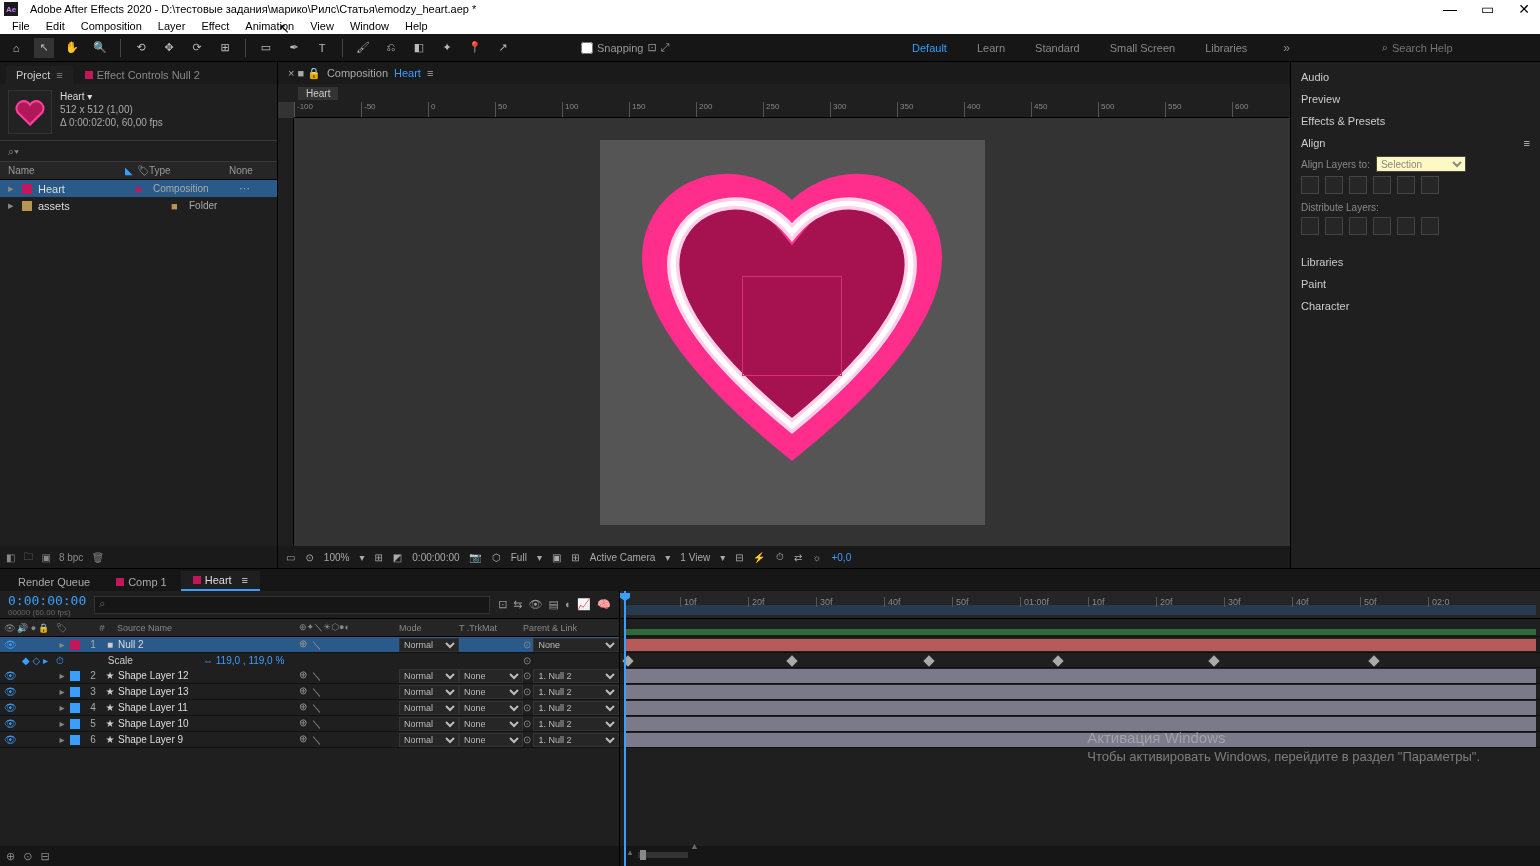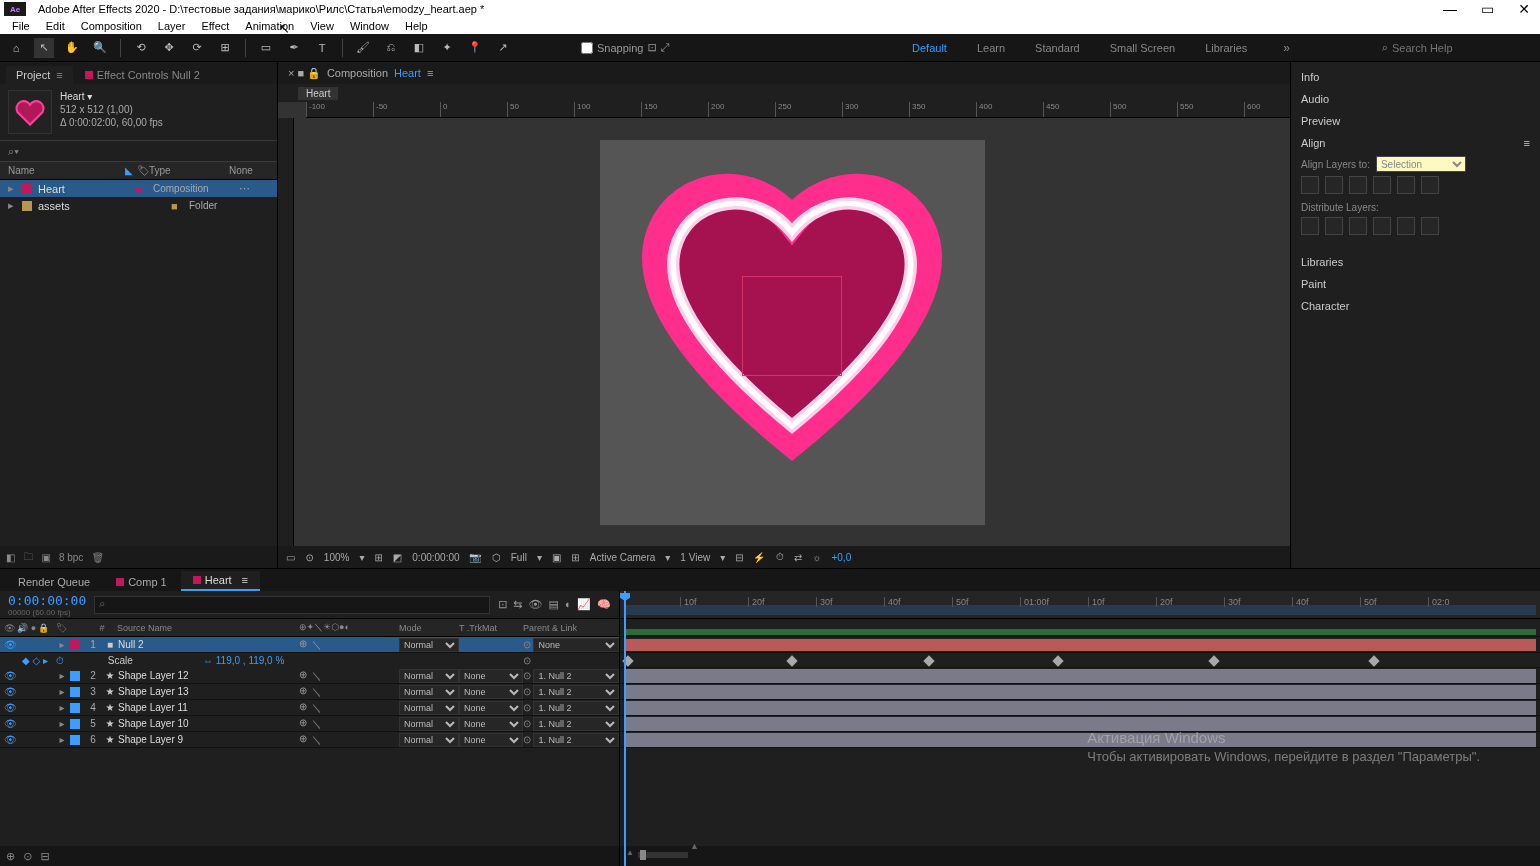--- a/index.html
+++ b/index.html
@@ -1,20 +1,20 @@
 <!DOCTYPE html>
 <html><head>
 <meta charset="utf-8">
 <style>
   * { margin:0; padding:0; box-sizing:border-box; font-family:'Segoe UI',Tahoma,sans-serif; }
   body { background:#1e1e1e; color:#ccc; font-size:11px; overflow:hidden; width:1540px; height:866px; position:relative; }
 
   
   .titlebar { height:18px; background:#fff; color:#000; display:flex; align-items:center; padding:0 4px; }
-  .titlebar .ae-icon { width:22px; height:14px; background:#1a1a1a; color:#c77dff; font-size:8px; display:flex; align-items:center; justify-content:center; margin-right:4px; font-weight:bold; }
+  .titlebar .ae-icon { width:14px; height:14px; background:#1a1a1a; color:#c77dff; font-size:8px; display:flex; align-items:center; justify-content:center; margin-right:4px; font-weight:bold; }
   .title-text { flex:1; font-size:11px;margin-left:8px; }
   .win-btns { display:flex; gap:24px; font-size:14px; padding-right:6px; }
   .win-btn { cursor:pointer; }
 
   
   .menubar { height:16px; background:#fff; color:#000; display:flex; align-items:center; padding:0 4px; gap:0; font-size:11px; }
   .menubar span { padding:0 8px; cursor:pointer; }
   .cursor-overlay { position:absolute; left:279px; top:21px; font-size:13px; pointer-events:none; color:#000; }
 
   
@@ -61,21 +61,21 @@
   .proj-item .type { width:80px; color:#aaa; font-size:10px; }
   .proj-footer { height:22px; background:#1a1a1a; display:flex; align-items:center; padding:0 6px; gap:8px; color:#888; font-size:10px; }
 
   
   .comp-viewer { flex:1; background:#1f1f1f; display:flex; flex-direction:column; }
   .comp-tabs { height:22px; background:#1a1a1a; display:flex; align-items:center; padding-left:10px; gap:6px; color:#aaa; font-size:11px; }
   .comp-tabs .cur { color:#3a9eff; }
   .comp-bc { height:18px; background:#1f1f1f; padding-left:20px; display:flex; align-items:center; font-size:10px; }
   .comp-bc span { background:#333; color:#ccc; padding:1px 8px; }
   .viewer-body { flex:1; background:#333; position:relative; overflow:hidden; }
-  .ruler-h { position:absolute; top:0; left:28px; right:0; height:16px; background:#1f1f1f; border-bottom:1px solid #000; font-size:8px; color:#888; display:flex; align-items:flex-end; overflow:hidden; }
+  .ruler-h { position:absolute; top:0; left:16px; right:0; height:16px; background:#1f1f1f; border-bottom:1px solid #000; font-size:8px; color:#888; display:flex; align-items:flex-end; overflow:hidden; }
   .ruler-v { position:absolute; top:16px; left:0; bottom:0; width:16px; background:#1f1f1f; border-right:1px solid #000; }
   .tick { position:relative; flex:0 0 67px; height:100%; border-left:1px solid #555; padding-left:2px; }
   .canvas-area { position:absolute; top:16px; left:16px; right:0; bottom:0; display:flex; align-items:center; justify-content:center; }
   .canvas { width:385px; height:385px; background:#555; position:relative; }
   .heart-svg { position:absolute; top:50%; left:50%; transform:translate(-50%,-56%); width:340px; height:340px; }
   .null-box { position:absolute; top:50%; left:50%; transform:translate(-50%,-56%); width:100px; height:100px; border:1px solid #d6336c; }
   .comp-footer { height:22px; background:#1a1a1a; display:flex; align-items:center; padding:0 8px; gap:10px; color:#aaa; font-size:10px; }
   .comp-footer span { cursor:pointer; }
   .comp-footer .blue { color:#3a9eff; }
 
@@ -350,23 +350,23 @@
       <span>⊟</span>
       <span>⚡</span>
       <span>⏱</span>
       <span>⇄</span>
       <span>☼</span>
       <span class="blue">+0,0</span>
     </div>
   </div>
 
   <div class="right-panels">
-    <div class="panel-row">Info</div>
     <div class="panel-row">Audio</div>
     <div class="panel-row">Preview</div>
+    <div class="panel-row">Effects &amp; Presets</div>
     <div class="panel-row" style="justify-content:space-between;">
       <span>Align</span>
         <span>≡</span>
     </div>
     <div class="align-body">
       <div class="row">
           <span>Align Layers to:</span>
         <select><option>Selection</option></select>
       </div>
       <div class="align-btns">

